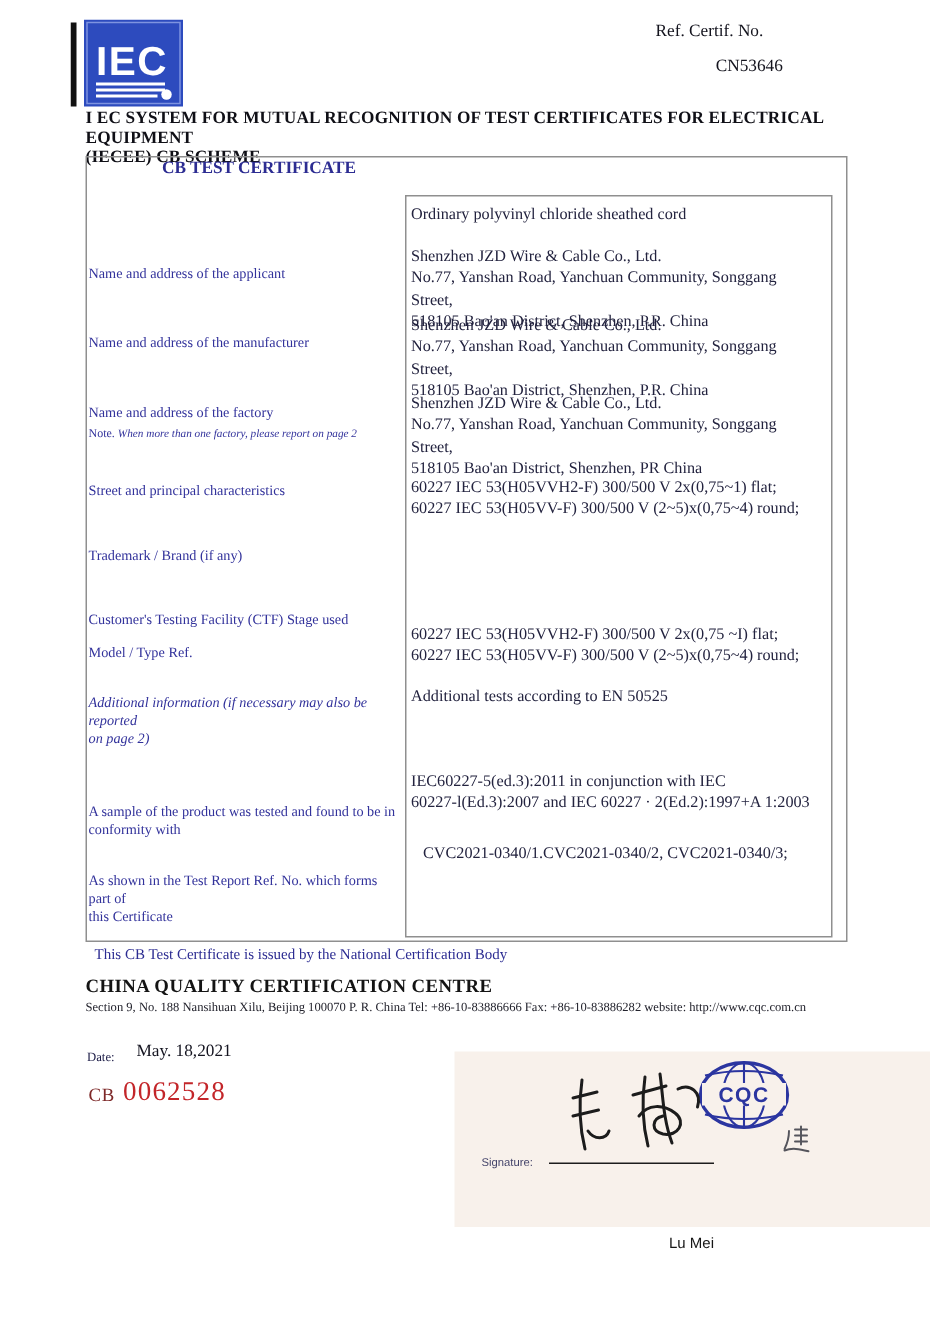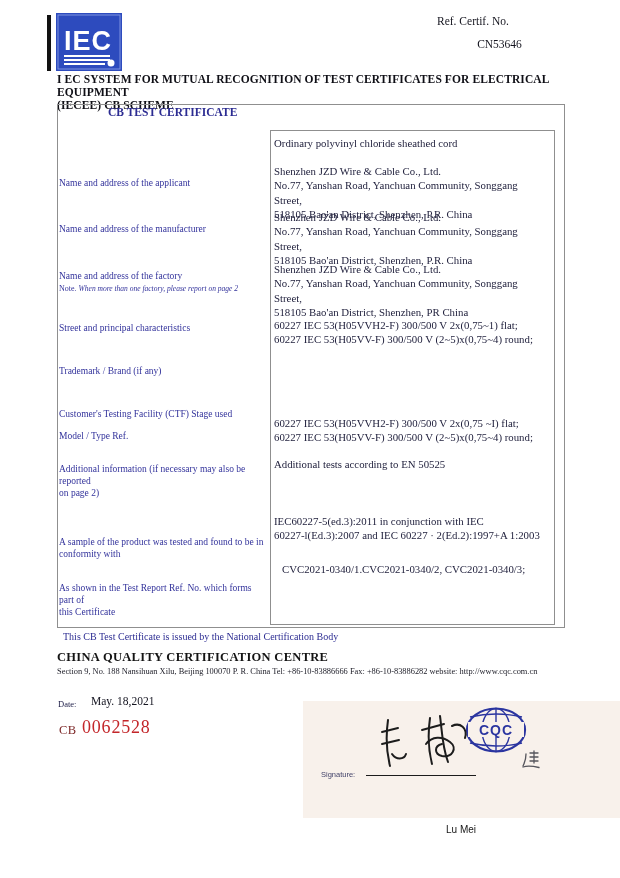--- a/index.html
+++ b/index.html
@@ -66,21 +66,21 @@
   <div class="abs flabel" style="left:59px;top:223px;">Name and address of the manufacturer</div>
   <div class="abs flabel" style="left:59px;top:270px;">Name and address of the factory</div>
   <div class="abs fnote">
     <span>Note.</span>
     <span class="it">When more than one factory, please report on page 2</span>
   </div>
   <div class="abs flabel" style="left:59px;top:322px;">Street and principal characteristics</div>
   <div class="abs flabel" style="left:59px;top:365px;">Trademark / Brand (if any)</div>
   <div class="abs flabel" style="left:59px;top:408px;">Customer's Testing Facility (CTF) Stage used</div>
   <div class="abs flabel" style="left:59px;top:430px;">Model / Type Ref.</div>
-  <div class="abs flabel ml" style="left:59px;top:463px;">Additional information (if necessary may also be reported
+  <div class="abs flabel ml" style="left:59px;top:463px;font-style:italic;">Additional information (if necessary may also be reported
 on page 2)</div>
   <div class="abs flabel ml" style="left:59px;top:536px;">A sample of the product was tested and found to be in
 conformity with</div>
   <div class="abs flabel ml" style="left:59px;top:582px;">As shown in the Test Report Ref. No. which forms part of
 this Certificate</div>
 
   <div class="abs fvalue" style="left:274px;top:136px;">Ordinary polyvinyl chloride sheathed cord</div>
   <div class="abs fvalue ml" style="left:274px;top:164px;">Shenzhen JZD Wire &amp; Cable Co., Ltd.
 No.77, Yanshan Road, Yanchuan Community, Songgang Street,
 518105 Bao'an District, Shenzhen, P.R. China</div>

